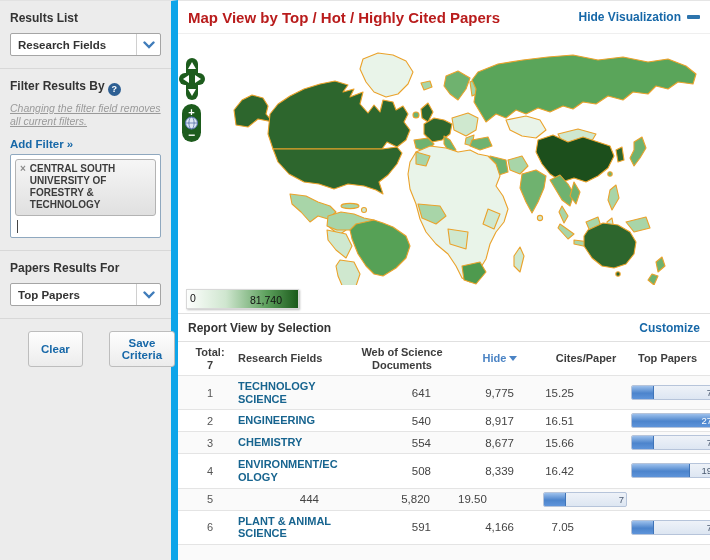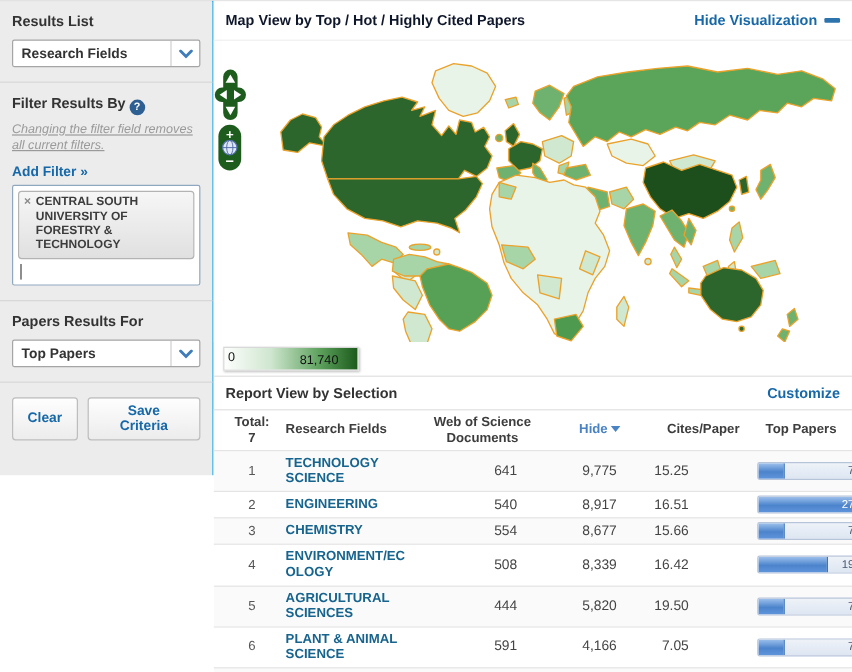--- a/index.html
+++ b/index.html
@@ -1,41 +1,41 @@
 <!DOCTYPE html>
 <html><head>
 <meta charset="utf-8">
 <style>
   * { margin:0; padding:0; box-sizing:border-box; }
   html,body { background:#fff; }
   body { font-family:"Liberation Sans", sans-serif; color:#333; }
   .viewport { position:relative; width:710px; height:560px; overflow:hidden; background:#fff; display:flex; }
 
   
-  .sidebar { width:178px; min-width:178px; height:396px; background:#ececec; border-right:1px solid #0ea5e9; border-top:1px solid #e2e2e2; }
+  .sidebar { width:178px; min-width:178px; height:560px; background:#ececec; border-right:7px solid #0ea5e9; border-top:1px solid #e2e2e2; }
   .sb-section { padding:10px 10px 12px 10px; border-bottom:1px solid #d8d8d8; }
   .sb-section:last-of-type { border-bottom:none; }
   .sb-label { font-size:12px; font-weight:bold; color:#333; margin-bottom:8px; }
   .select { display:flex; align-items:center; justify-content:space-between; background:#fff; border:1px solid #a5a5a5; border-radius:2px; height:23px; padding-left:7px; cursor:pointer; }
   .select .sel-text { font-size:11.5px; font-weight:bold; color:#333; }
   .select .chev-box { width:24px; height:100%; border-left:1px solid #d0d0d0; display:flex; align-items:center; justify-content:center; }
   .help-badge { display:inline-block; width:13px; height:13px; border-radius:50%; background:#2d5f93; color:#fff; font-size:9px; font-weight:bold; text-align:center; line-height:13px; vertical-align:-2px; margin-left:3px; cursor:pointer; }
   .filter-note { font-size:10.5px; font-style:italic; color:#9a9a9a; line-height:1.25; margin:-2px 0 6px 0;text-decoration:underline; }
   .add-filter { display:inline-block; font-size:11.5px; font-weight:bold; color:#1768a8; text-decoration:none; margin-bottom:4px; cursor:pointer; }
   .filter-box { background:#fff; border:1px solid #8fa8bf; border-radius:2px; min-height:62px; padding:4px; }
   .filter-tag { display:flex; gap:4px; background:linear-gradient(#f6f6f6,#e0e0e0); border:1px solid #b3b3b3; border-radius:3px; padding:3px 5px 4px 4px; font-size:10px; font-weight:bold; color:#3c3c3c; line-height:1.2; }
   .tag-x { color:#8a8a8a; font-size:10px; line-height:1.1; cursor:pointer; }
   .caret-line { width:1px; height:13px; background:#444; margin:4px 0 0 2px; }
   .btn-row { display:flex; gap:8px; padding:12px 10px; }
-  .btn { background:linear-gradient(#fefefe,#ececec); border:1px solid #bdbdbd; border-radius:3px; font-family:"Liberation Sans",sans-serif; font-size:11.5px; font-weight:bold; color:#1768a8; padding:5px 12px; cursor:pointer; }
+  .btn { background:linear-gradient(#fefefe,#ececec); border:1px solid #bdbdbd; border-radius:3px; font-family:"Liberation Sans",sans-serif; font-size:11.5px; font-weight:bold; color:#1768a8; padding:5px 12px; cursor:pointer;margin-left:18px; }
 
   
   .main { position:relative; flex:1; background:#fff; border-top:1px solid #e5e5e5; overflow:hidden; }
   .map-header { display:flex; justify-content:space-between; align-items:center; height:32px; padding:0 10px 0 10px; }
-  .map-title { font-size:12px; font-weight:bold; color:#0f172a; }
+  .map-title { font-size:15px; font-weight:bold; color:#b91c1c; }
   .hide-link { display:flex; align-items:center; gap:6px; font-size:12px; font-weight:bold; color:#1768a8; text-decoration:none; cursor:pointer; }
   .minus-glyph { display:inline-block; width:13px; height:4px; background:#2d74ad; border-radius:1px; }
   .map-area { position:relative; height:252px; border-top:1px solid #efefef; background:#fff; }
   .map-area svg { display:block; }
 
   .legend-row { position:relative; height:26px; margin-top:2px; }
   .legend-bar { position:absolute; left:8px; top:2px; width:113px; height:20px; background:linear-gradient(to right,#fdfefd 0%,#cfe6cf 35%,#5ca05c 72%,#1b5a1b 100%); border:1px solid #d8d8d8; box-shadow:1px 1px 2px rgba(0,0,0,0.25); }
   .legend-min { position:absolute; left:3px; top:2px; font-size:10.5px; color:#111; }
   .legend-max { position:absolute; right:16px; top:4px; font-size:10.5px; color:#111; }
 
@@ -338,23 +338,20 @@
       <div class="bar-track">
         <div class="bar-fill" style="width: 71%;"></div>
         <span class="bar-label">19</span>
       </div>
     </div>
   </div>
 
   <div class="tbl-row">
     <div></div>
     <div class="cell-rank">5</div>
-    <div class="cell-field">
-                <a>AGRICULTURAL SCIENCES</a>
-              </div>
     <div class="cell-num cell-docs">444</div>
     <div class="cell-num cell-cites">5,820</div>
     <div class="cell-num cell-cpp">19.50</div>
     <div class="cell-bar">
       <div class="bar-track">
         <div class="bar-fill" style="width: 27%;"></div>
         <span class="bar-label">7</span>
       </div>
     </div>
   </div>

